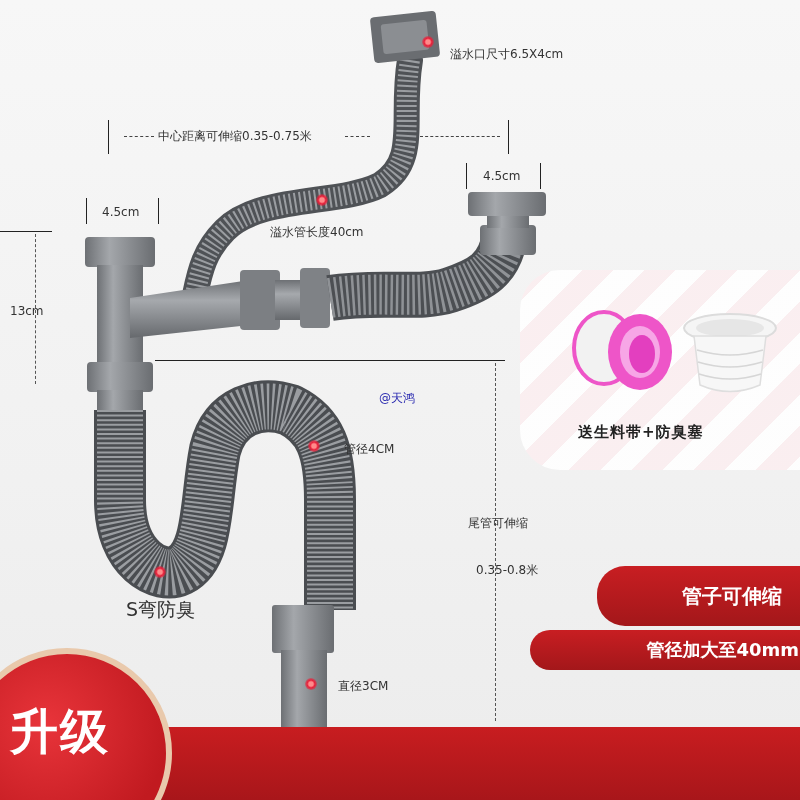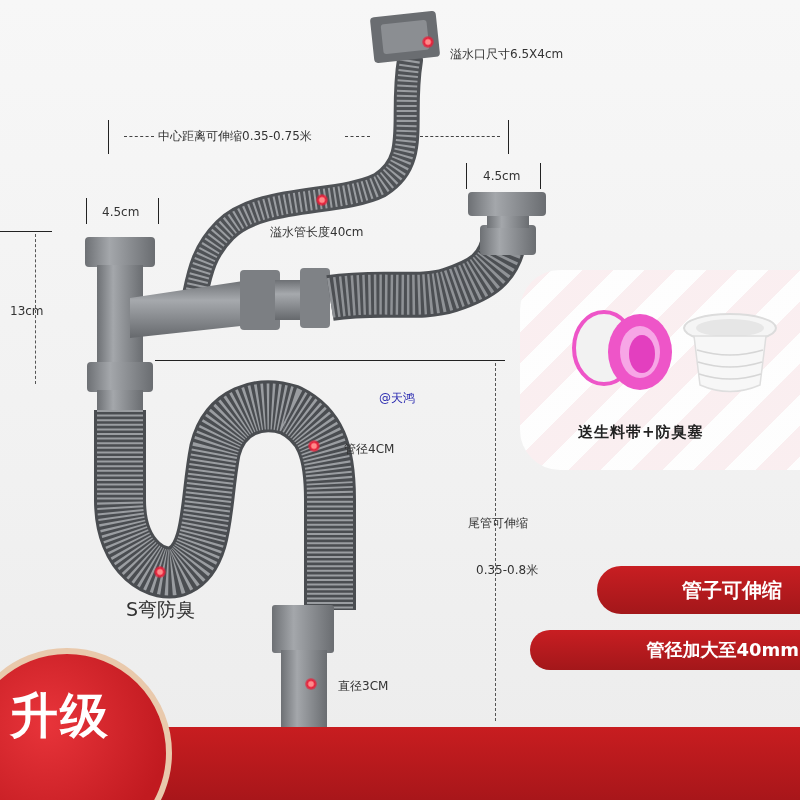--- a/index.html
+++ b/index.html
@@ -8,28 +8,28 @@
   .label{position:absolute;color:#333;font-size:12px;white-space:nowrap;line-height:1;}
   .dim-line{position:absolute;background:#222;}
   .dash-h{position:absolute;border-top:1px dashed #444;height:0;}
   .dash-v{position:absolute;border-left:1px dashed #555;width:0;}
   .dot{position:absolute;width:12px;height:12px;border-radius:50%;background:radial-gradient(circle,#ff8a8a 0 25%,#e8203a 45%,rgba(232,32,58,0.2) 80%);}
   .watermark{position:absolute;color:#2b2bb0;font-size:12px;}
   .gift-bg{position:absolute;left:520px;top:270px;width:300px;height:200px;border-radius:40px 0 0 40px;
     background:repeating-linear-gradient(135deg,#fbeef0 0 22px,#ffffff 22px 44px);opacity:.9;}
   .gift-text{position:absolute;left:578px;top:423px;font-size:15px;font-weight:bold;color:#222;letter-spacing:1px;}
   .pill{position:absolute;background:linear-gradient(180deg,#c81e22,#a3171a);color:#fff;font-weight:bold;border-radius:28px 0 0 28px;display:flex;align-items:center;justify-content:flex-end;padding-right:18px;box-sizing:border-box;}
-  .pill1{left:597px;top:566px;width:203px;height:48px;font-size:20px;}
+  .pill1{left:597px;top:566px;width:203px;height:60px;font-size:20px;}
   .pill2{left:530px;top:630px;width:287px;height:40px;font-size:18px;}
   .bottom-bar{position:absolute;left:0;top:727px;width:800px;height:73px;background:linear-gradient(180deg,#c81d20,#a8161a);}
   .bottom-text{position:absolute;left:184px;top:742px;font-size:26px;font-weight:bold;color:#fff;white-space:nowrap;letter-spacing:.5px;}
   .bottom-text .hl{color:#f6d7a3;}
   .badge{position:absolute;left:-38px;top:648px;width:210px;height:210px;border-radius:50%;
     background:radial-gradient(circle at 40% 35%,#e8343a,#c11a20 70%);border:6px solid #e9c9ac;box-sizing:border-box;}
-  .badge-text{position:absolute;left:10px;top:684px;font-size:48px;font-weight:bold;color:#fff;letter-spacing:2px;}
+  .badge-text{position:absolute;left:10px;top:700px;font-size:48px;font-weight:bold;color:#fff;letter-spacing:2px;}
   svg{position:absolute;left:0;top:0;}
 </style>
 </head>
 <body>
 
 <div class="stage">
 
   <svg width="800" height="800" viewBox="0 0 800 800">
     <defs>
       <linearGradient id="pipeV" x1="0" x2="1" y1="0" y2="0">

